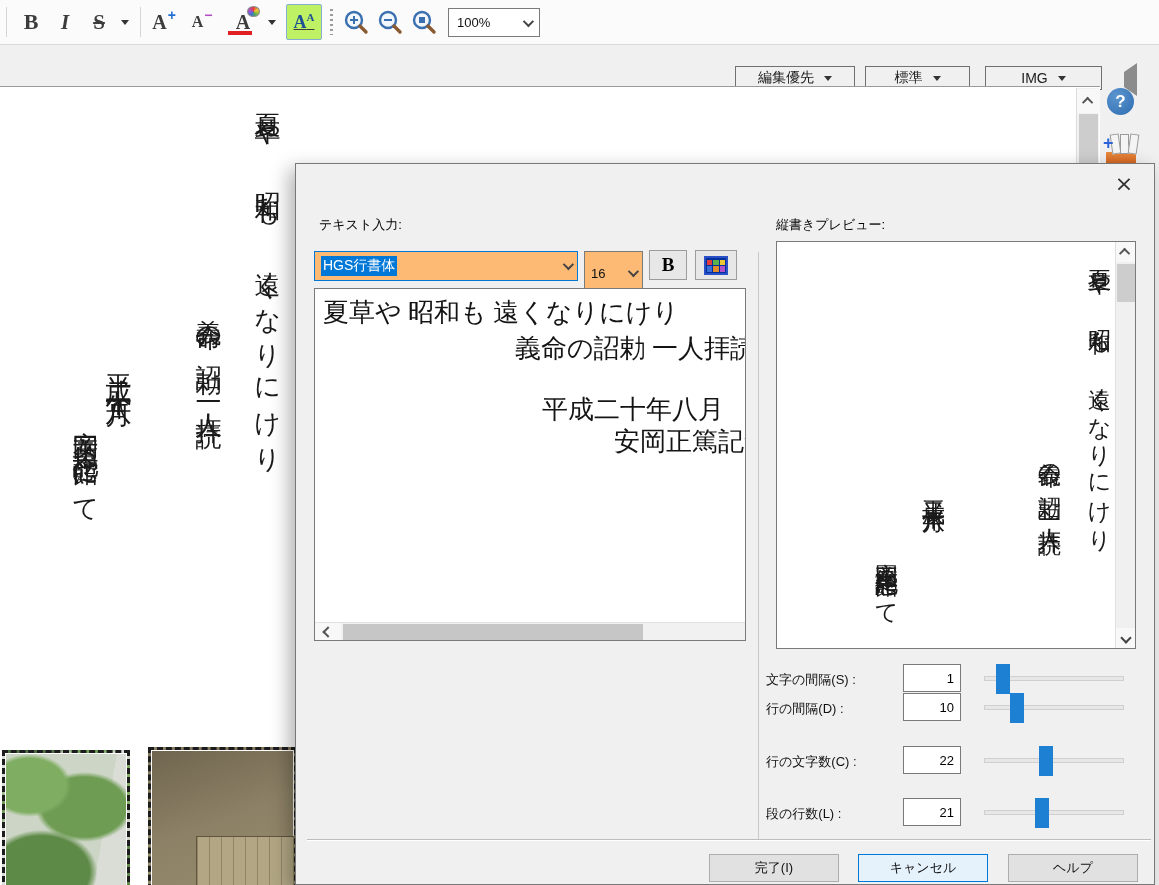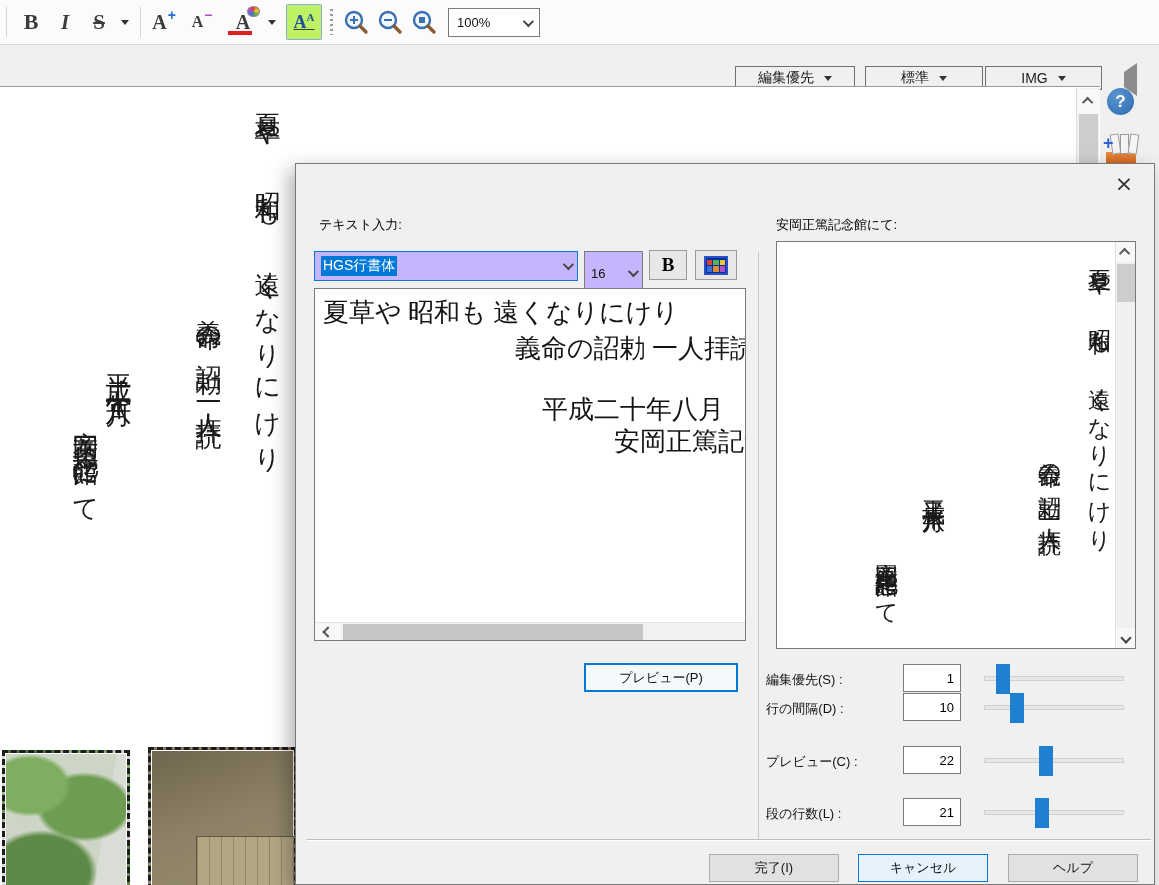--- a/index.html
+++ b/index.html
@@ -66,21 +66,21 @@
   .photo2 { left:148px; top:660px; width:149px; height:225px;
     background:linear-gradient(160deg,#6f654e,#8c8166 35%,#948a6b 65%,#7d7157); }
   .frame2 { position:absolute; left:45px; top:86px; width:120px; height:140px; background:#b2a684; border:1px solid #5e563f;
     background-image:repeating-linear-gradient(90deg, rgba(90,70,40,.35) 0 1px, transparent 1px 12px); }
 
   
   .dialog { left:295px; top:163px; width:860px; height:722px; background:#f0f0f0; border:1px solid #787878; box-shadow:-6px 6px 18px rgba(0,0,0,.30); z-index:10; }
   .dlgTitle { position:absolute; left:0; top:0; width:100%; height:37px; background:#fff; display:flex; align-items:center; padding-left:17px; font-size:13px; color:#000; }
   .dlgClose { position:absolute; right:18px; top:7px; width:24px; height:24px; display:flex; align-items:center; justify-content:center; font-size:22px; color:#333; font-family:"DejaVu Sans",sans-serif; }
   .lbl { position:absolute; font-size:13px; color:#000; }
-  .combo { position:absolute; background:#c4b5fd; border:1px solid #7a7a7a; display:flex; align-items:center; padding:14px 6px; }
+  .combo { position:absolute; background:#fdba74; border:1px solid #7a7a7a; display:flex; align-items:center; padding:14px 6px; }
   .combo .chev { margin-left:auto; }
   .comboFocus { border:1px solid #0078d7; }
   .selTxt { background:#0078d7; color:#fff; padding:1px 2px; font-size:14px; }
   .smallBtn { position:absolute; background:#e7e7e7; border:1px solid #9c9c9c; display:flex; align-items:center; justify-content:center; }
   .palIcon { position:relative; width:24px; height:19px; border:2px solid #2a50c8; background:#00309c; display:grid; grid-template-columns:repeat(3,1fr); grid-template-rows:repeat(2,1fr); gap:1px; padding:2px 1px 1px 1px; }
   .palIcon i { display:block; }
   .txtArea { position:absolute; left:18px; top:124px; width:432px; height:353px; background:#fff; border:1px solid #7a7a7a; overflow:hidden; }
   .taLine { position:absolute; font-family:"Liberation Serif","DejaVu Serif",serif; font-size:26px; white-space:pre; color:#141414; }
   .hScroll { position:absolute; left:0; bottom:0; width:100%; height:18px; background:#f1f1f1; border-top:1px solid #e2e2e2; }
   .hThumb { position:absolute; left:28px; top:1px; width:300px; height:16px; background:#c6c6c6; }
@@ -171,21 +171,21 @@
       <span>100%</span>
       <span class="chev"></span>
     </div>
   </div>
 
   <div class="abs tb2">
     <div class="viewDrop" style="left:735px;width:120px">
       <span>編集優先</span>
       <span class="tri-down"></span>
     </div>
-    <div class="viewDrop" style="left:865px;width:118px">
+    <div class="viewDrop" style="left:865px;width:105px">
       <span>標準</span>
       <span class="tri-down"></span>
     </div>
     <div class="viewDrop" style="left:985px;width:117px">
       <span>IMG</span>
       <span class="tri-down"></span>
     </div>
     <div class="abs" style="left:1124px;top:11px">
       <span class="tri-left"></span>
     </div>
@@ -259,59 +259,56 @@
       <div class="taLine" style="left:227px;top:103px">平成二十年八月</div>
       <div class="taLine" style="left:299px;top:135px">安岡正篤記念館にて</div>
       <div class="hScroll">
         <div class="hArrow">
             <span class="chev-left"></span>
           </div>
         <div class="hThumb"></div>
       </div>
     </div>
 
-    <div class="pvBtn">
-      <span>プレビュー(P)</span>
-    </div>
 
     <div class="divline"></div>
 
-    <div class="lbl" style="left:480px;top:52px">安岡正篤記念館にて:</div>
+    <div class="lbl" style="left:480px;top:52px">縦書きプレビュー:</div>
     <div class="pvBox">
       <div class="vtext pvCol" style="left:307px;top:10px">夏草や 昭和も 遠くなりにけり</div>
       <div class="vtext pvCol" style="left:257px;top:203px">義命の詔勅 一人拝読</div>
       <div class="vtext pvCol" style="left:141px;top:240px">平成二十年八月</div>
       <div class="vtext pvCol" style="left:94px;top:303px">安岡正篤記念館にて</div>
       <div class="pvScroll">
         <div class="scArrow" style="top:0;width:20px;height:20px">
             <span class="chev-up"></span>
           </div>
         <div class="pvThumb"></div>
         <div class="scArrow" style="bottom:0;top:auto;width:20px;height:20px">
             <span class="chev" style="transform:rotate(45deg)"></span>
           </div>
       </div>
     </div>
 
     <div class="slRow" style="top:500px">
-      <span class="slLbl">編集優先(S) :</span>
+      <span class="slLbl">文字の間隔(S) :</span>
       <input class="slVal" value="1" style="">
       <div class="slTrack">
           <div class="sl-thumb" style="left: calc(13% - 7px);"></div>
         </div>
     </div>
     <div class="slRow" style="top:529px">
       <span class="slLbl">行の間隔(D) :</span>
       <input class="slVal" value="10" style="">
       <div class="slTrack">
           <div class="sl-thumb" style="left: calc(23% - 7px);"></div>
         </div>
     </div>
     <div class="slRow" style="top:582px">
-      <span class="slLbl">プレビュー(C) :</span>
+      <span class="slLbl">行の文字数(C) :</span>
       <input class="slVal" value="22" style="">
       <div class="slTrack">
           <div class="sl-thumb" style="left: calc(44% - 7px);"></div>
         </div>
     </div>
     <div class="slRow" style="top:634px">
       <span class="slLbl">段の行数(L) :</span>
       <input class="slVal" value="21" style="">
       <div class="slTrack">
           <div class="sl-thumb" style="left: calc(41% - 7px);"></div>

